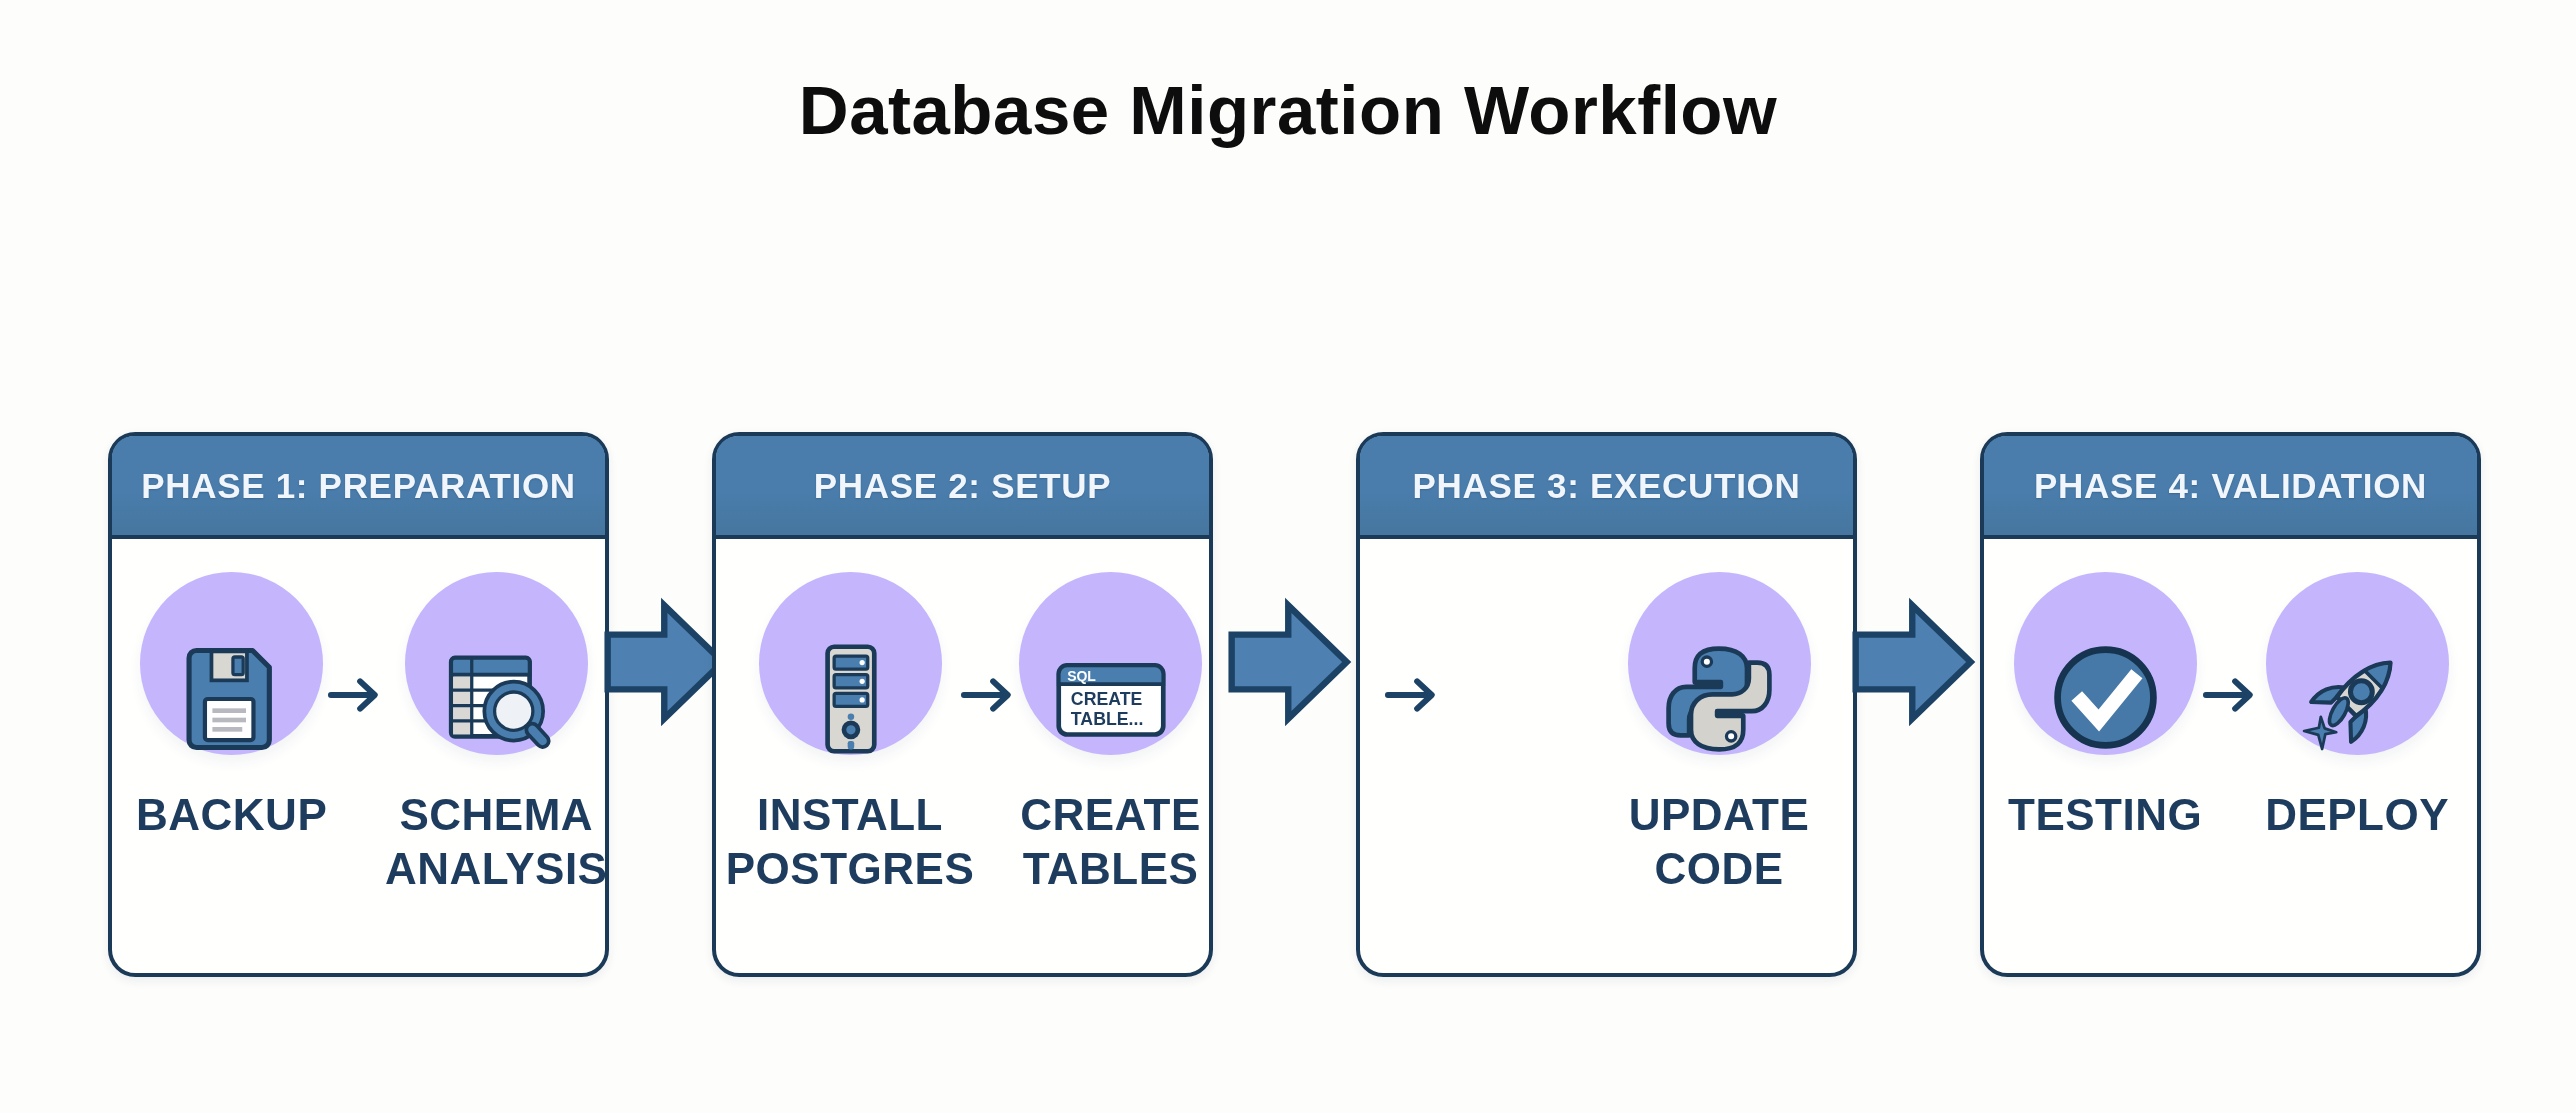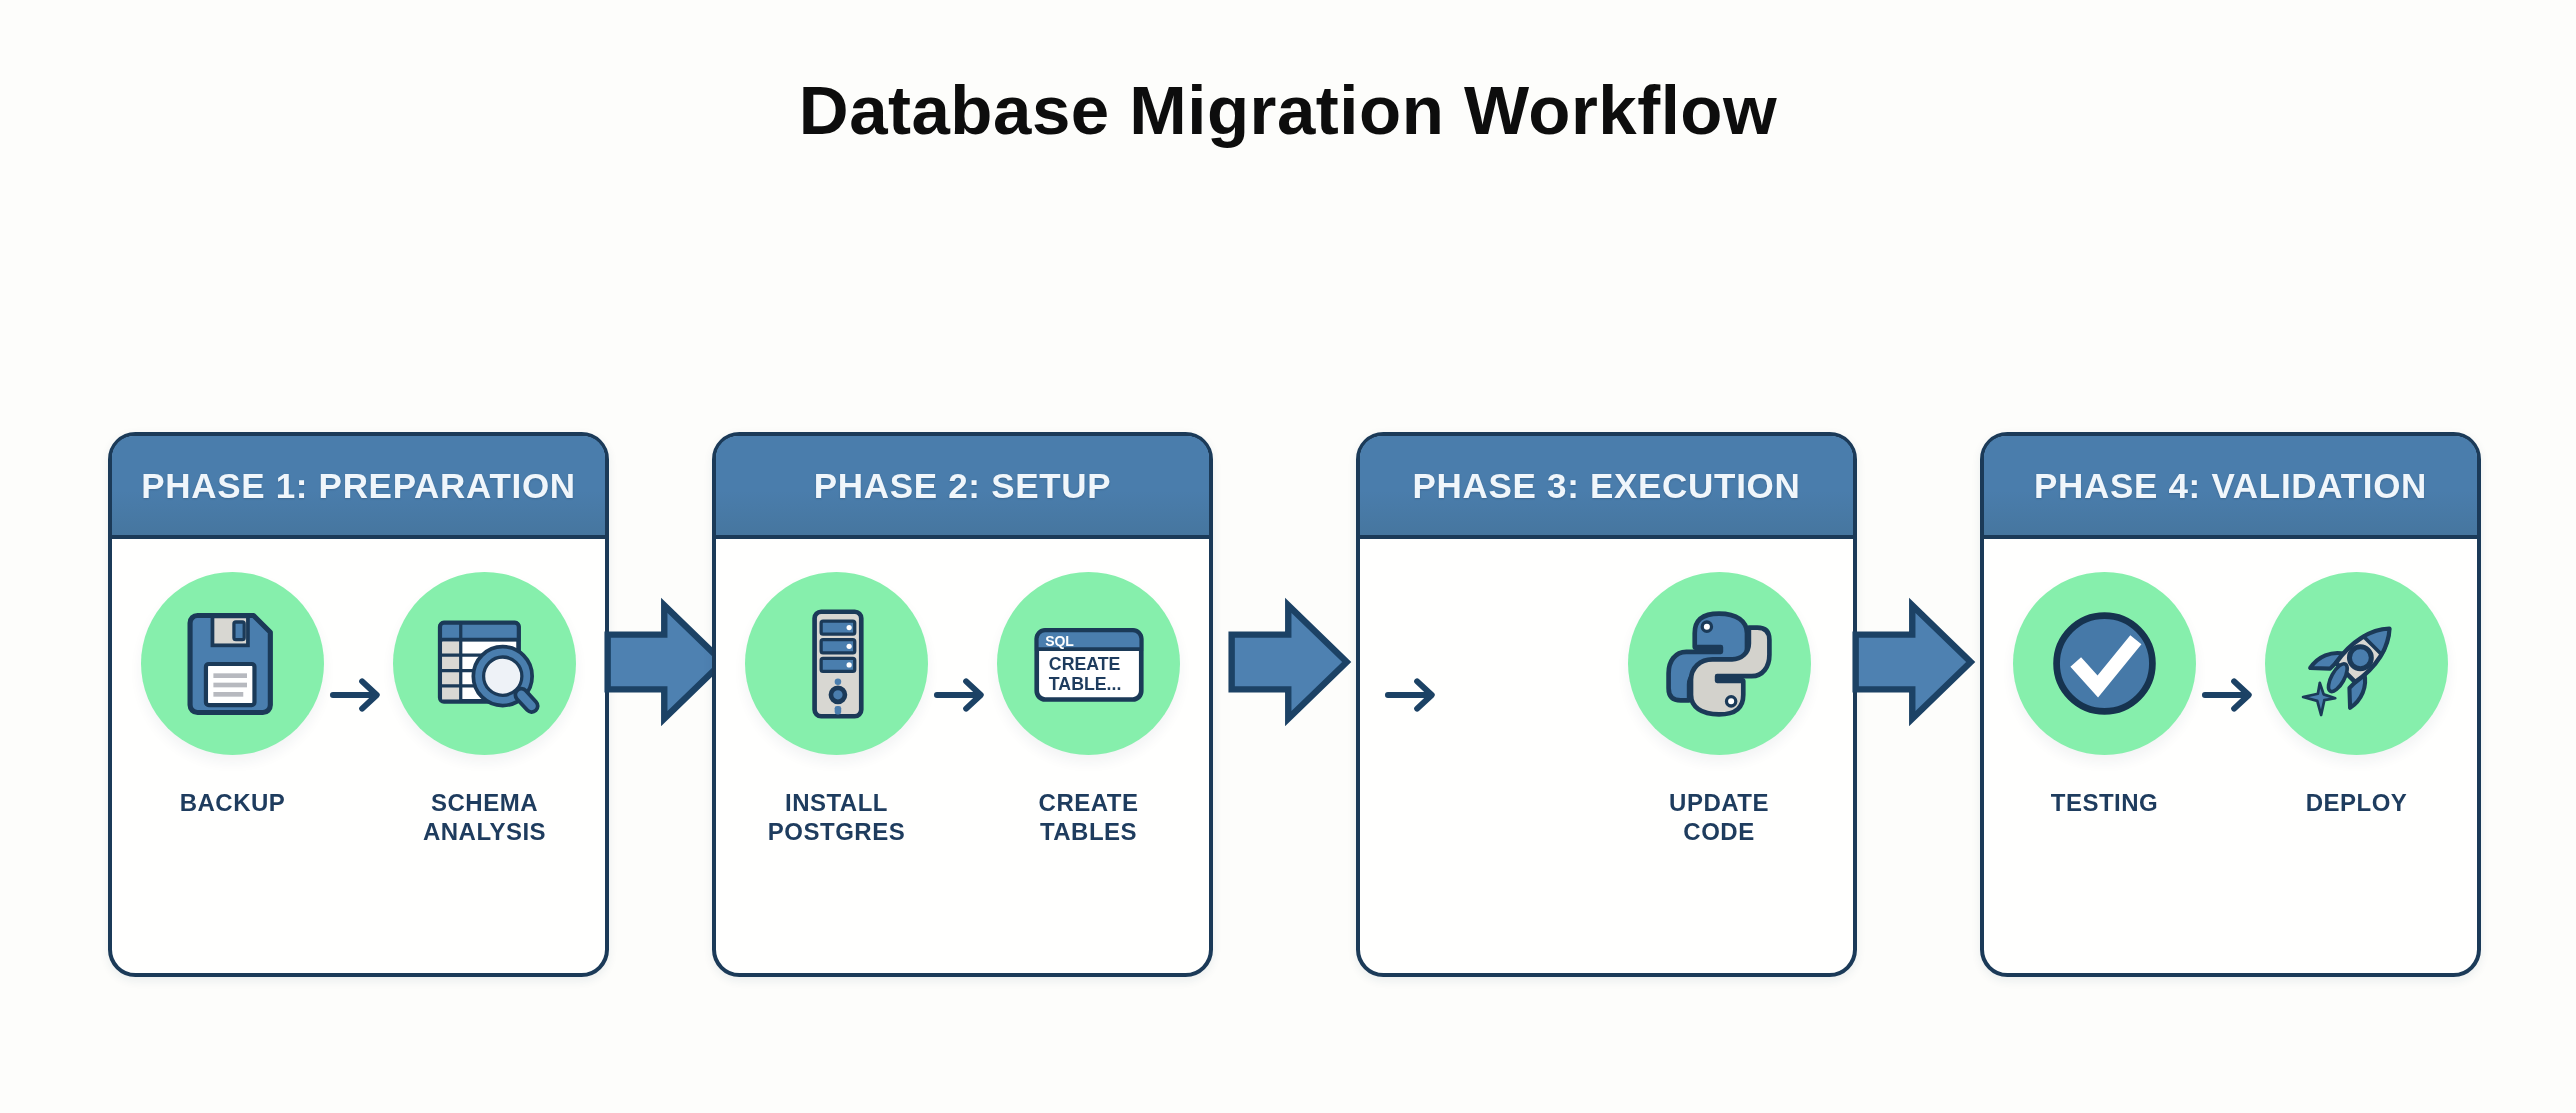--- a/index.html
+++ b/index.html
@@ -37,27 +37,27 @@
   }
   .steps{
     display:flex;justify-content:space-between;
     padding:33px 24px 0 24px;
   }
   .step{
     width:220px;display:flex;flex-direction:column;align-items:center;
   }
   .icon-circle{
     width:183px;height:183px;border-radius:50%;
-    background:#86efac;
-    display:flex;align-items:center;justify-content:center;
+    background:#c4b5fd;
+    display:flex;align-items:flex-end;justify-content:center;
     box-shadow:0 7.3px 12.8px rgba(30,58,92,0.06);
   }
   .step-label{
     margin-top:33px;
-    font-size:24px;font-weight:600;color:#1e3c5e;
+    font-size:44px;font-weight:600;color:#1e3c5e;
     text-align:center;line-height:1.22;letter-spacing:0.5px;
     white-space:pre-line;
   }
   .mini-arrow{
     align-self:flex-start;
     margin-top:102px;
     flex:0 0 auto;
   }
   .big-arrow{
     position:absolute;top:596px;width:126px;height:132px;

